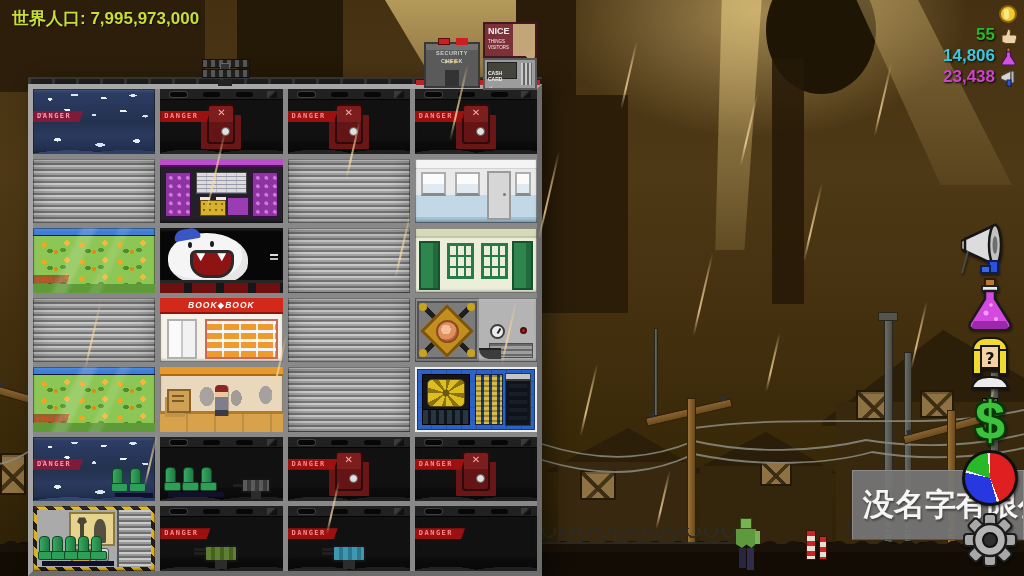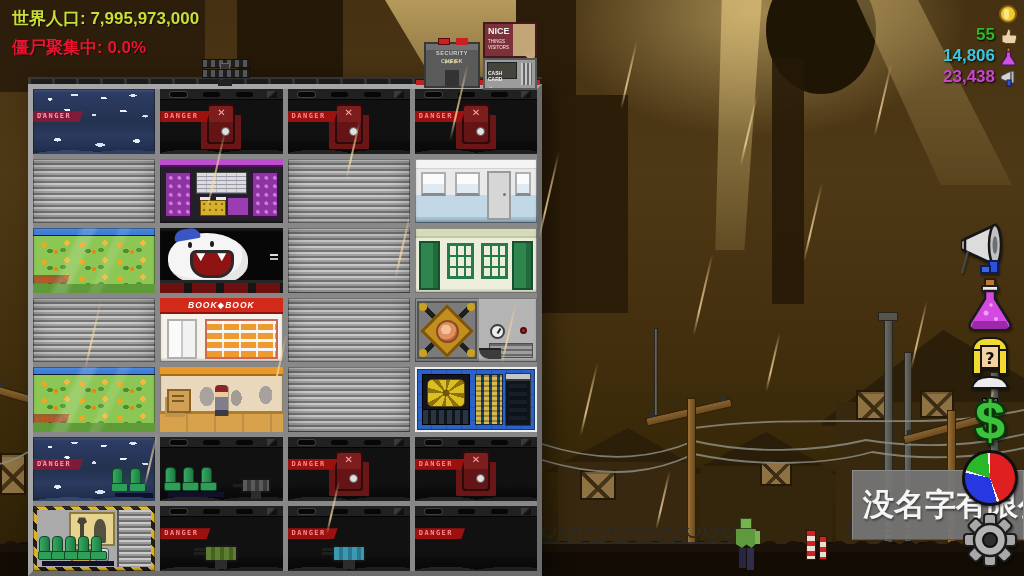--- a/index.html
+++ b/index.html
@@ -544,21 +544,20 @@
     <span class="rd" style="left:772px;top:332px;height:60px"></span>
     <span class="rd" style="left:812px;top:182px;height:80px"></span>
     <span class="rd" style="left:882px;top:62px;height:75px"></span>
     <span class="rd" style="left:918px;top:300px;height:70px"></span>
     <span class="rd" style="left:988px;top:382px;height:55px"></span>
     <span class="rd" style="left:352px;top:120px;height:60px"></span>
   </div>
   <div class="a vig"></div>
 
   <div class="a pop">世界人口: 7,995,973,000</div>
-  <div class="a zomb">僵尸聚集中: 0.0%</div>
 
   <div class="a resources">
     <div class="res r-money">
       <svg width="20" height="20">
           <circle cx="10" cy="10" r="8" fill="#f0ca2a" stroke="#8a6210" stroke-width="2"></circle>
           <rect x="6" y="5" width="5" height="10" rx="2" fill="#f8e88a"></rect>
         </svg>
     </div>
     <div class="res r-likes">
       <span>55</span>

